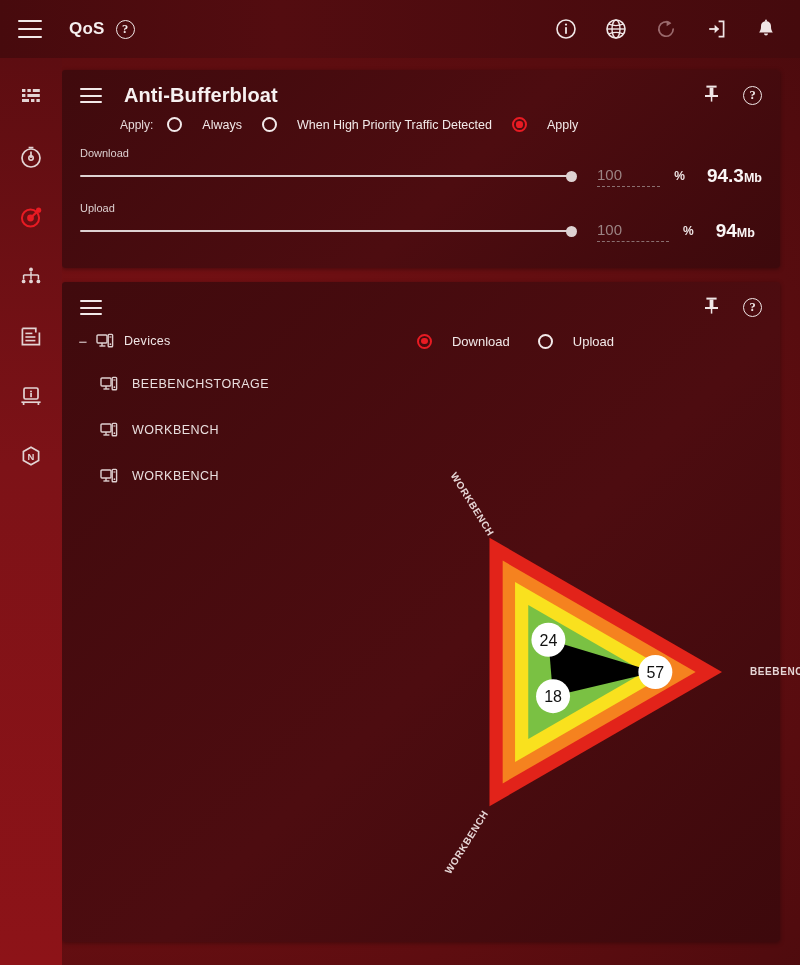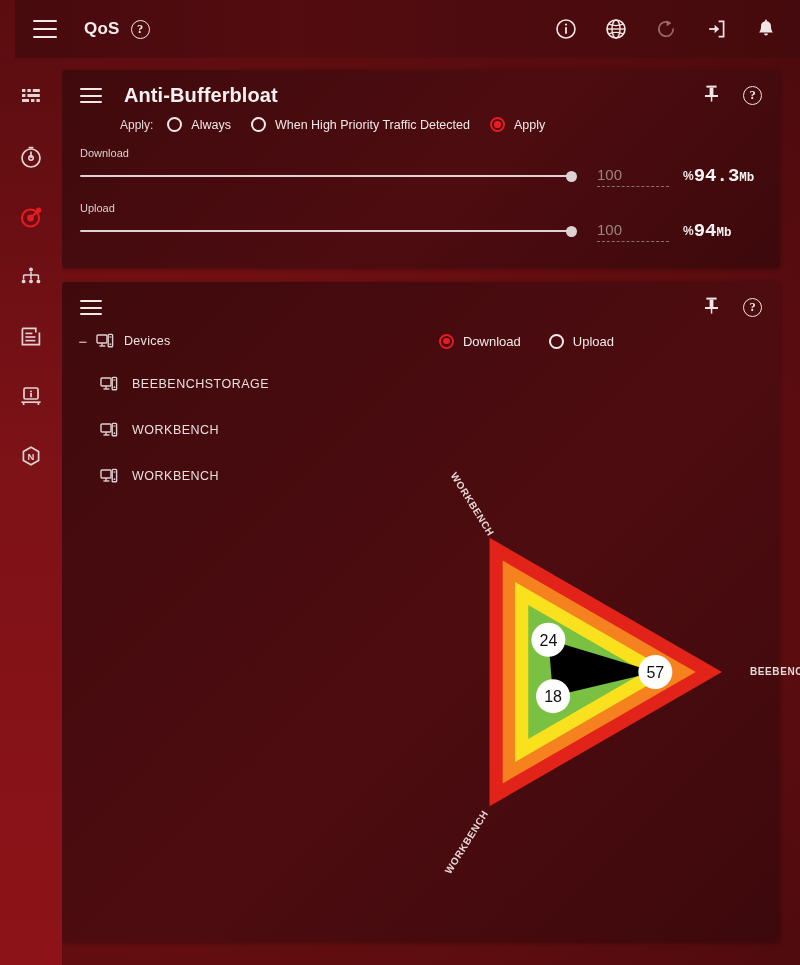--- a/index.html
+++ b/index.html
@@ -21,21 +21,21 @@
   #app {
     position: absolute;
     inset: 0;
     background:
       radial-gradient(ellipse at 18% 55%, #8f1418 0%, #6c0f12 40%, #4a0a0d 100%);
   }
 
   
   #topbar {
     position: absolute;
-    top: 0; left: 15px; right: 0;
+    top: 0; left: 0; right: 0;
     height: 58px;
     background: linear-gradient(to right, #470a0d 0%, #530c10 35%, #450a0d 100%);
     display: flex;
     align-items: center;
     padding: 0 22px 0 18px;
     z-index: 20;
   }
   .hamburger {
     width: 24px; height: 18px;
     display: flex; flex-direction: column; justify-content: space-between;
@@ -132,20 +132,21 @@
     color: #efe5e5;
     margin-left: 40px;
   }
   .radio-label-lead { margin-right: 14px; font-size: 12px; color: #e6d9d9; }
   .radio {
     display: inline-flex;
     align-items: center;
     margin-right: 20px;
     cursor: pointer;
     white-space: nowrap;
+    gap: 11px;
   }
   .radio .dot {
     width: 15px; height: 15px;
     border-radius: 50%;
     border: 2px solid #f3eaea;
     margin-right: 9px;
     flex: 0 0 auto;
     position: relative;
   }
   .radio.checked .dot {
@@ -201,25 +202,25 @@
     padding-bottom: 3px;
     cursor: text;
   }
   .pct-sign {
     margin-left: 14px;
     font-size: 12px;
     font-weight: bold;
     color: #efe5e5;
   }
   .rate {
+    margin-left: 22px;
     font-size: 19px;
     font-weight: bold;
     color: #fbf6f6;
     white-space: nowrap;
-    font-family: Liberation Mono, monospace;
   }
   .rate .unit {
     font-size: 12.5px;
     font-weight: bold;
   }
 
   
   #panel-bw { margin-top: 14px; height: 660px; }
 
   .bw-row {

